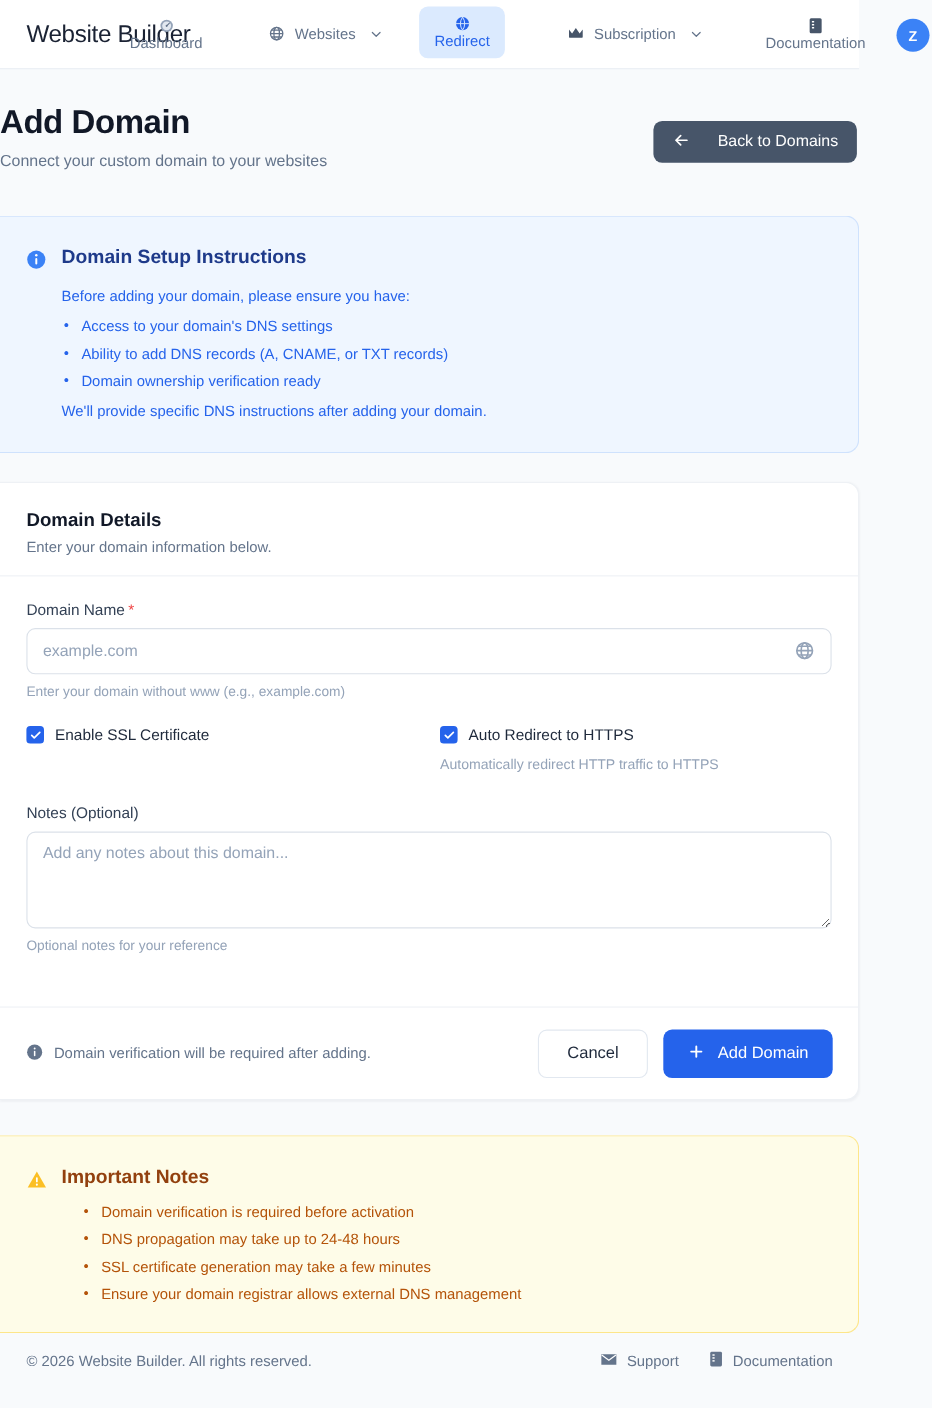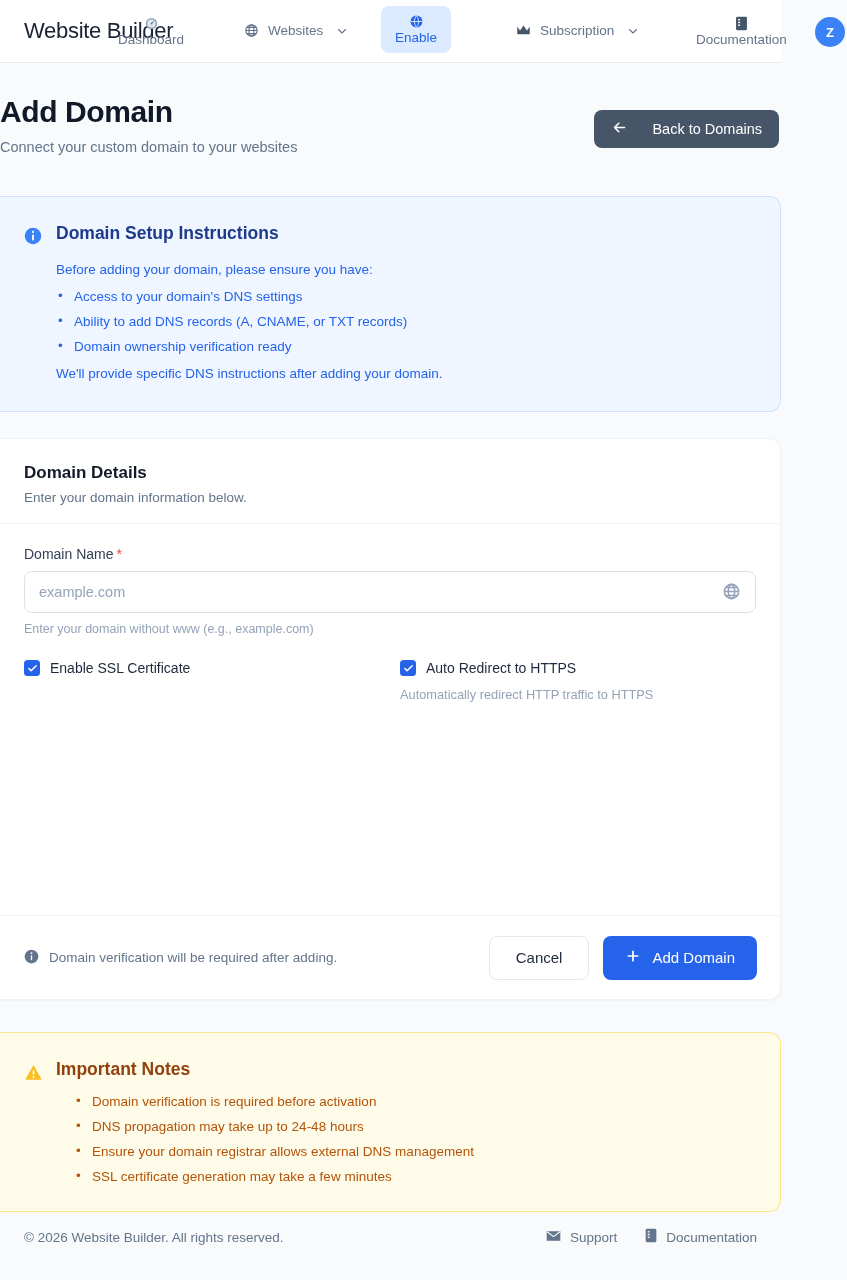--- a/index.html
+++ b/index.html
@@ -430,21 +430,21 @@
       </span>
     </div>
 
     <div class="navitem active nav-domains">
       <span class="nav-ico">
         <svg width="15" height="15" viewBox="0 0 24 24" fill="#2563eb">
           <circle cx="12" cy="12" r="9.5" fill="#2563eb"></circle>
           <path d="M12 2.5a16 16 0 000 19M12 2.5a16 16 0 010 19M2.5 12h19" stroke="#dbeafe" stroke-width="1.4" fill="none"></path>
         </svg>
       </span>
-      <span>Enable</span>
+      <span>Redirect</span>
     </div>
 
     <div class="navitem inline nav-subs">
       <span class="nav-ico">
         <svg width="15" height="13" viewBox="0 0 24 20" fill="#475569">
           <path d="M2 4l4.5 6L12 2l5.5 8L22 4v11a1 1 0 01-1 1H3a1 1 0 01-1-1V4z"></path>
         </svg>
       </span>
       <span>Subscription</span>
       <span class="caret">
@@ -551,20 +551,25 @@
               <path d="M20 6L9 17l-5-5"></path>
             </svg>
           </span>
           <span class="check-label">Auto Redirect to HTTPS</span>
         </div>
         <div class="check-desc">Automatically redirect HTTP traffic to HTTPS</div>
       </div>
 
     </div>
 
+    <div class="notes-block">
+      <label class="field-label">Notes (Optional)</label>
+      <textarea class="textarea" placeholder="Add any notes about this domain..." style=""></textarea>
+      <div class="help-text">Optional notes for your reference</div>
+    </div>
 
   </div>
 
   <div class="form-foot">
     <div class="foot-note">
       <span>
         <svg width="15" height="15" viewBox="0 0 24 24">
           <circle cx="12" cy="12" r="11" fill="#64748b"></circle>
           <rect x="10.9" y="10" width="2.2" height="8" rx="1.1" fill="#ffffff"></rect>
           <circle cx="12" cy="6.6" r="1.4" fill="#ffffff"></circle>
@@ -594,22 +599,22 @@
         <path d="M12 2.5L22.5 21H1.5L12 2.5z" fill="#fbbf24"></path>
         <rect x="11" y="9" width="2" height="6" rx="1" fill="#ffffff"></rect>
         <circle cx="12" cy="17.6" r="1.2" fill="#ffffff"></circle>
       </svg>
     </span>
     <div>
       <div class="warn-title">Important Notes</div>
       <ul class="warn-list">
         <li>Domain verification is required before activation</li>
         <li>DNS propagation may take up to 24-48 hours</li>
+        <li>SSL certificate generation may take a few minutes</li>
         <li>Ensure your domain registrar allows external DNS management</li>
-        <li>SSL certificate generation may take a few minutes</li>
       </ul>
     </div>
   </div>
 </div>
 
 <div class="page-footer">
   <div>© 2026 Website Builder. All rights reserved.</div>
   <div class="footer-links">
     <div class="footer-link">
       <span>

